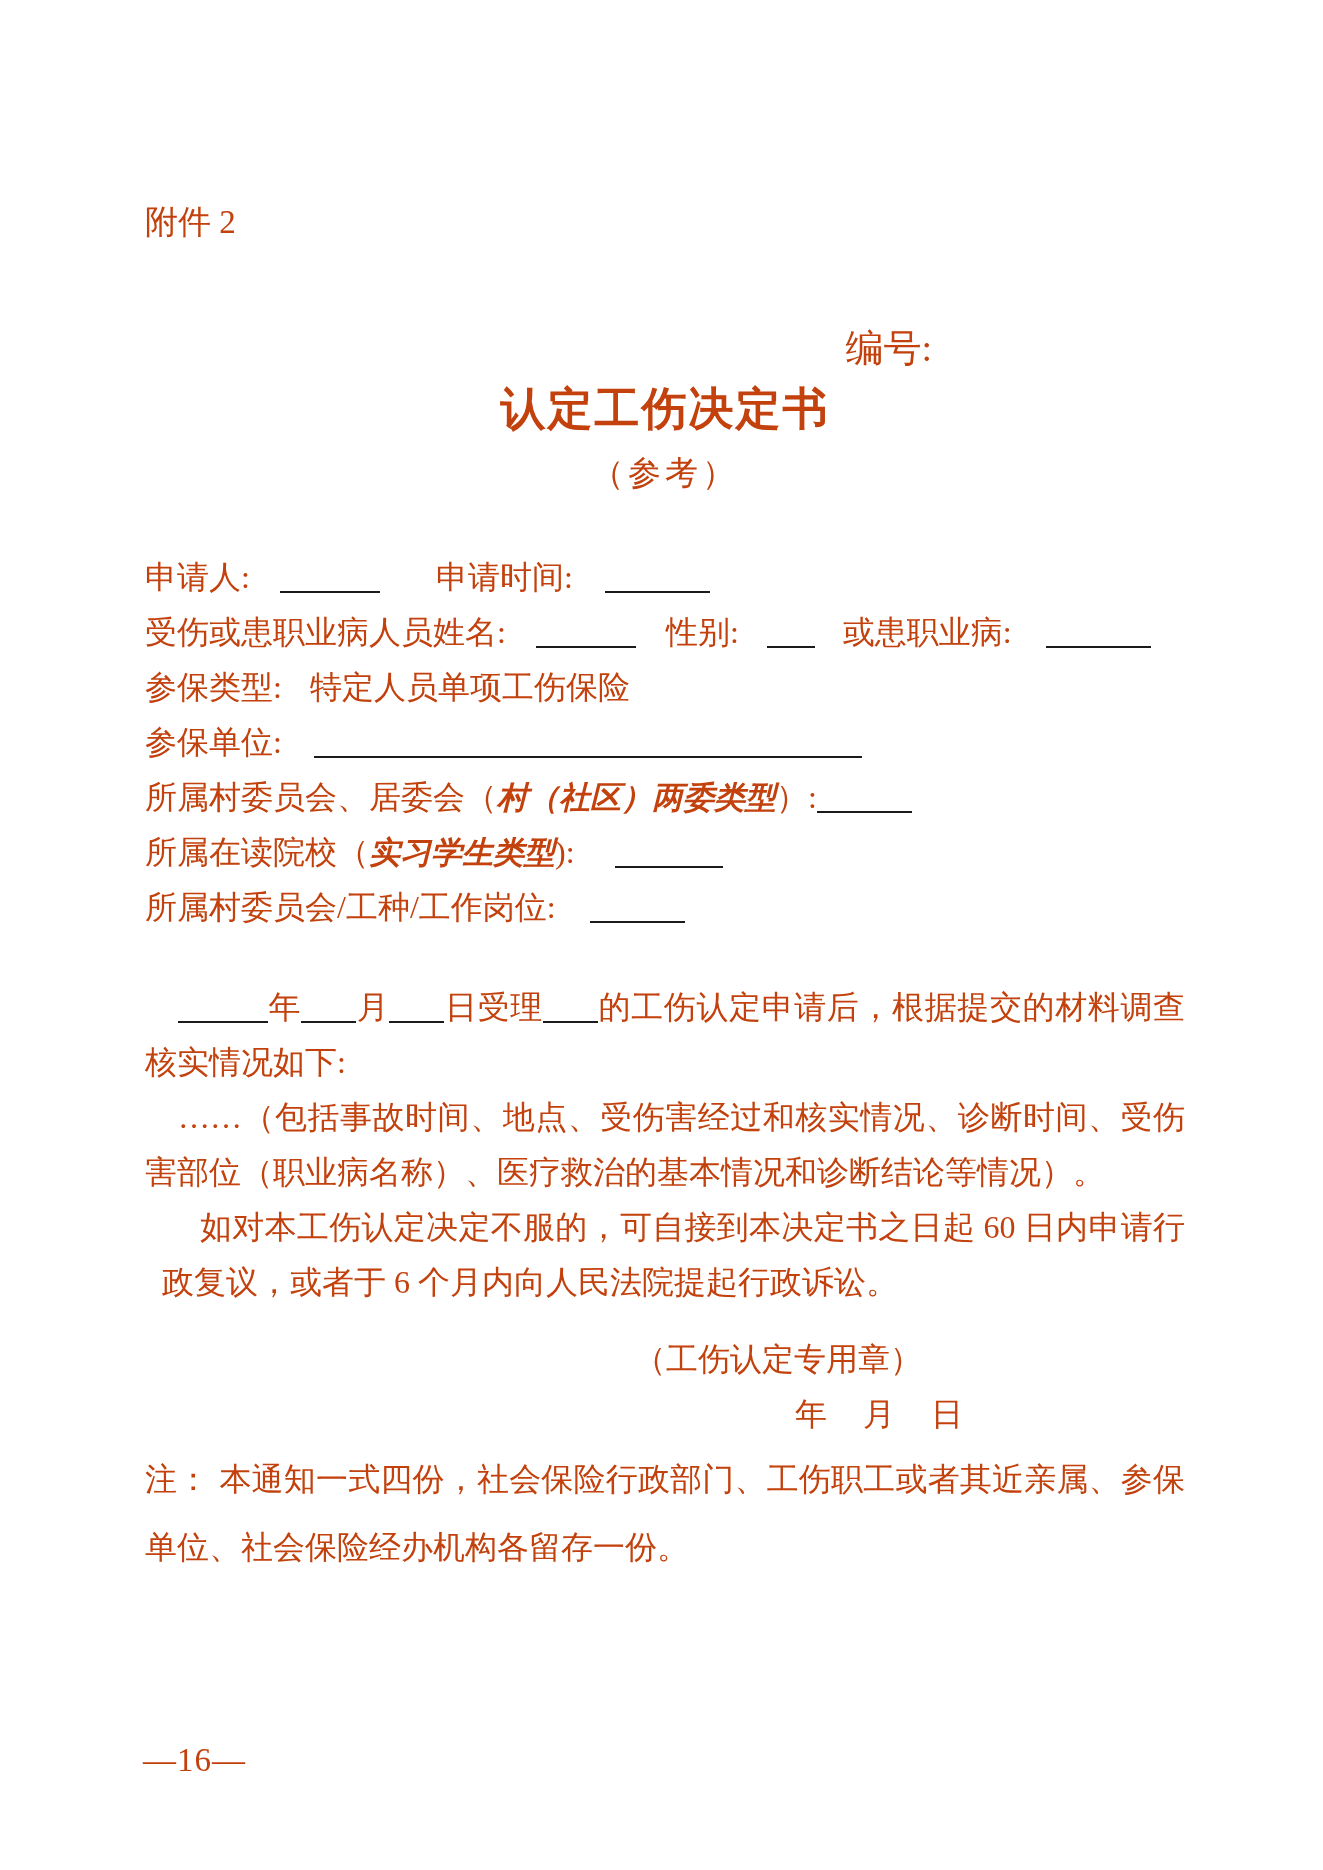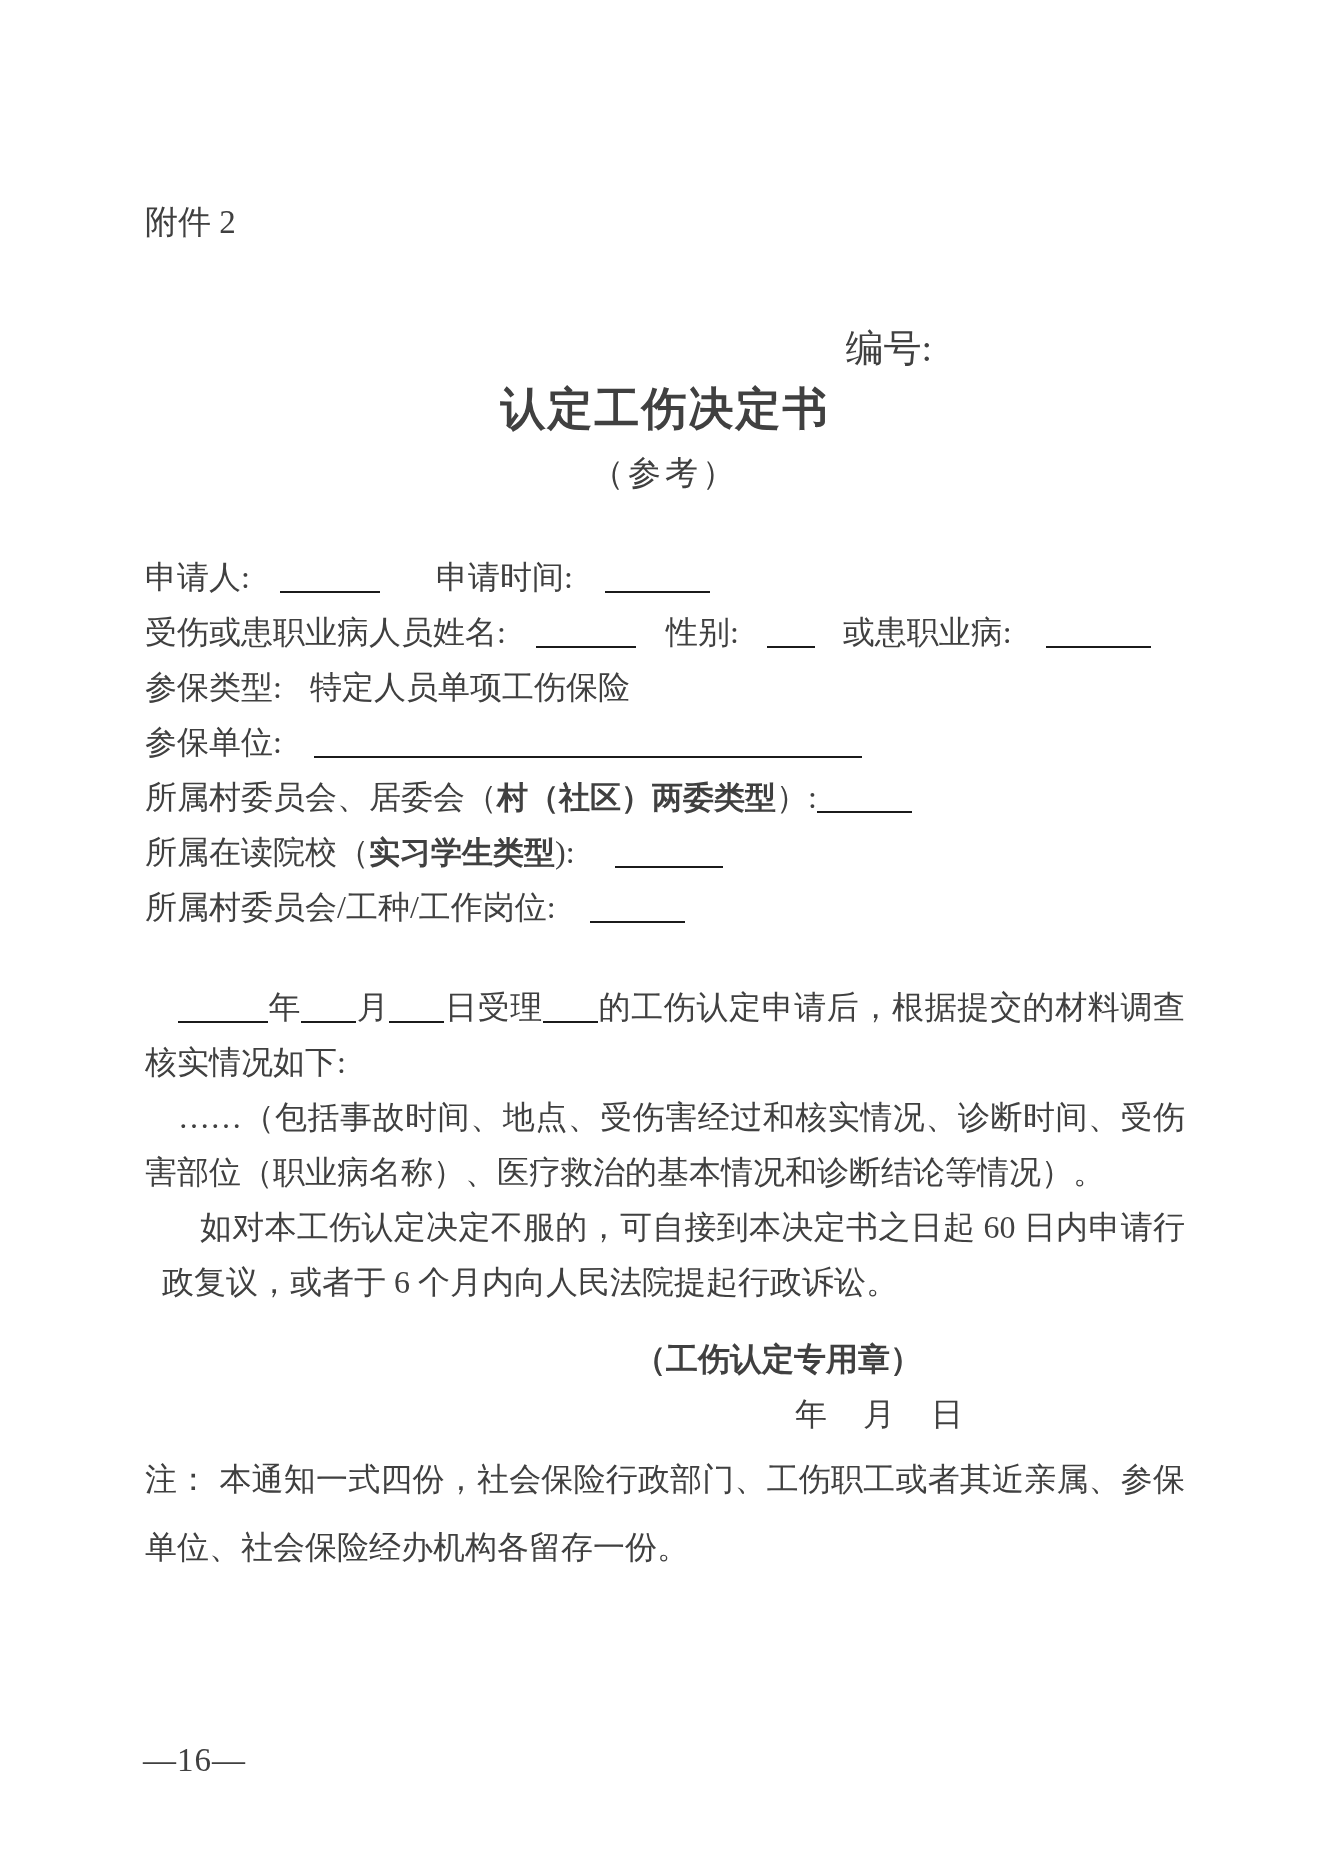--- a/index.html
+++ b/index.html
@@ -1,48 +1,48 @@
 <!DOCTYPE html>
 <html><head>
 <meta charset="utf-8">
 <style>
   html,body { margin:0; padding:0; background:#ffffff; }
   .page {
     position:relative;
     width:1323px; height:1870px;
     background:#ffffff;
-    color:#404040;
+    color:#c2410c;
     font-family:"Liberation Serif","DejaVu Serif",serif;
     overflow:hidden;
   }
   .content { position:absolute; left:145px; top:200px; width:1040px; }
 
   .attachment { font-size:33px; height:44px; line-height:44px; }
   .doc-no { margin-top:82px; height:44px; line-height:44px; font-size:38px;
             text-align:right; padding-right:253px; box-sizing:border-box; }
   .title { margin:8px 0 0 0; height:62px; line-height:62px; font-size:45px;
            font-weight:700; text-align:center; letter-spacing:2px; }
   .subtitle { margin-top:10px; height:46px; line-height:46px; font-size:33px;
               text-align:center; letter-spacing:4px; }
 
   .form { margin-top:54px; }
   .fline { height:55px; line-height:55px; font-size:32px; white-space:nowrap; }
 
   .bl { display:inline-block; border-bottom:2px solid #1b1b1b;
         height:30px; vertical-align:-5px; }
   .sp { display:inline-block; }
-  .b { font-weight:700; font-family:"Liberation Sans","DejaVu Sans",sans-serif; font-size:31px; }
+  .b { font-weight:700; font-family:"Liberation Sans","DejaVu Sans",sans-serif; font-size:31px;font-style:italic; }
 
   .paras { margin-top:45px; }
   .para { margin:0; font-size:32px; line-height:55px; text-align:justify; }
   .ind38 { text-indent:38px;margin-left:17px; }
   .ind33 { text-indent:33px; }
 
   .stampline { margin-top:25px; height:48px; line-height:48px; font-size:32px;
-               text-align:right; padding-right:263px; box-sizing:border-box;font-weight:bold; }
+               text-align:right; padding-right:263px; box-sizing:border-box; }
   .dateline { margin-top:8px; height:46px; line-height:46px; font-size:32px;
               text-align:right; padding-right:222px; box-sizing:border-box; }
   .dateline .dchar { display:inline-block; }
   .dateline .dchar + .dchar { margin-left:28px; }
 
   .note { margin:8px 0 0 0; font-size:32px; line-height:68px; text-align:justify; }
   .note-label { margin-right:10px; }
 
   .page-no { position:absolute; left:143px; top:1742px; font-size:33px;
              letter-spacing:1px; }

